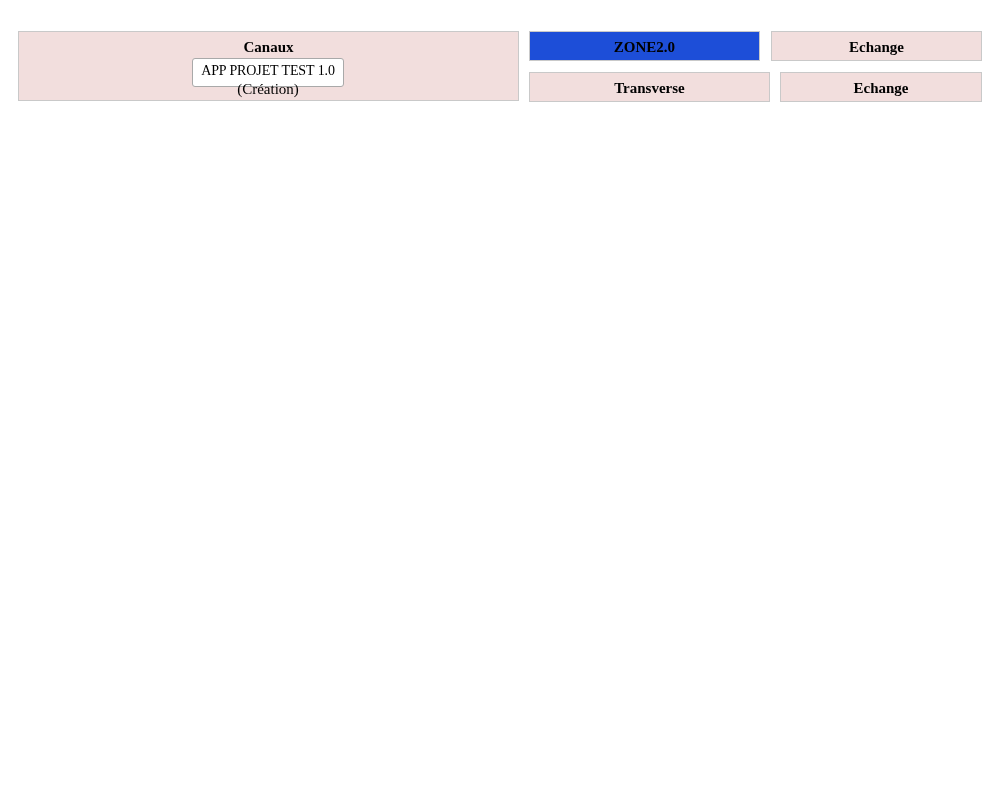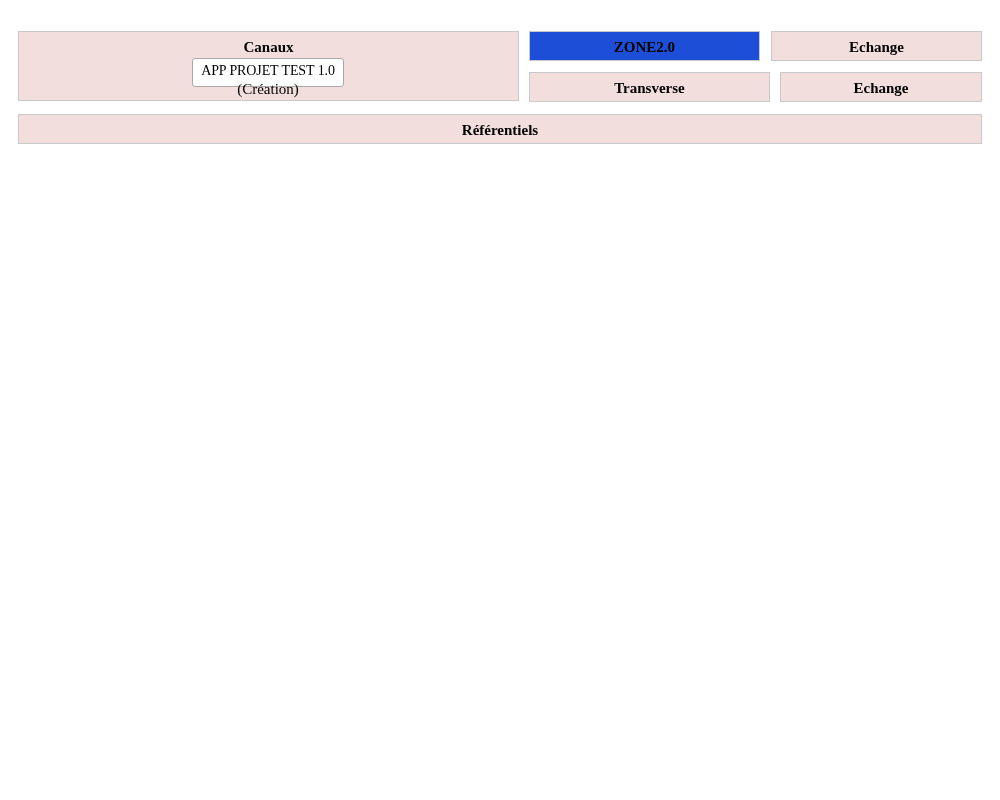--- a/index.html
+++ b/index.html
@@ -114,18 +114,15 @@
   </div>
 
   <div class="block" id="block-transverse">
     <div class="block-title">Transverse</div>
   </div>
 
   <div class="block" id="block-pilotage">
     <div class="block-title">Echange</div>
   </div>
 
-  <div class="block" id="block-referentiels">
-    <div class="block-title">Référentiels</div>
-  </div>
 
 
 </div>
 
 </body></html>

